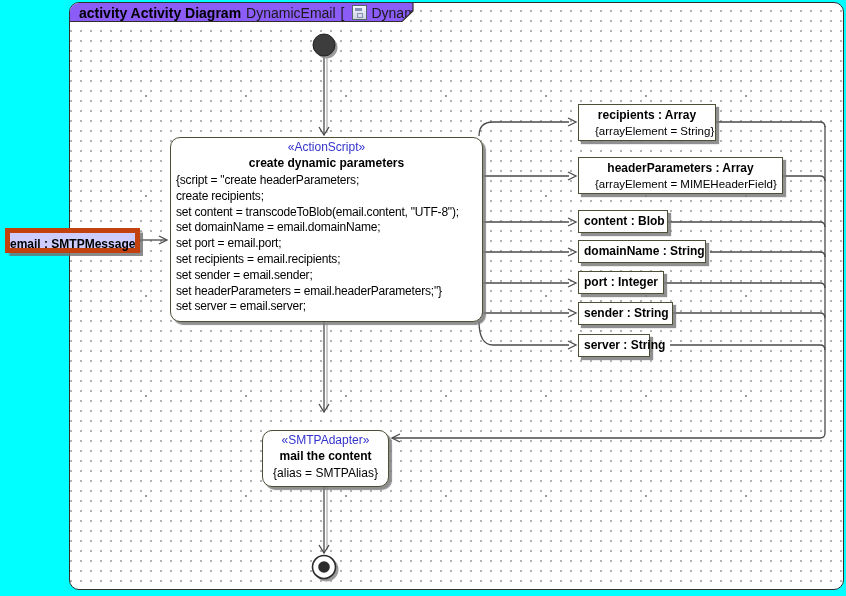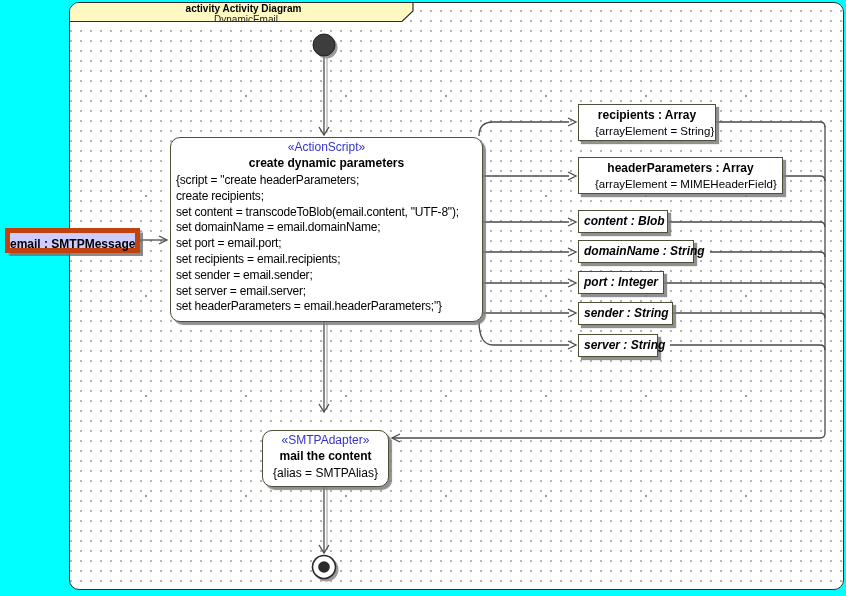--- a/index.html
+++ b/index.html
@@ -17,28 +17,27 @@
       radial-gradient(circle,#9a9a9a 1.3px, transparent 1.5px),
       radial-gradient(circle,#b3b3b3 0.8px, transparent 1px);
     background-size:100px 100px,10px 10px;
     background-position:26px 43px,6px 3px;
     border:1.5px solid #2e2e2e;
     border-radius:10px;
   }
   
   .tab{
     position:absolute;left:70px;top:3px;width:343px;height:19px;
-    background:#fef9c3;
+    background:#8b5cf6;
     clip-path:polygon(0 0,100% 0,100% 42%,96.7% 100%,0 100%);
     display:flex;align-items:center;
     padding-left:9px;box-sizing:border-box;
-    font-size:10px;white-space:nowrap;
+    font-size:14px;white-space:nowrap;
     border-top-left-radius:9px;
     z-index:2;
-    flex-direction:column;
   }
   .tab .b{font-weight:bold;margin-right:5px;}
   .tab .r{color:#1a1a1a;}
   .tab .sp{margin:0 4px 0 5px;}
   .diagram-icon{
     display:inline-block;width:13px;height:13px;border:1px solid #566;
     background:linear-gradient(#f4f6ff,#cfd4e2);
     position:relative;margin:0 4px;flex:0 0 auto;
   }
   .diagram-icon::before{
@@ -54,21 +53,21 @@
     box-shadow:3px 3px 1px rgba(125,125,125,.85);
     box-sizing:border-box;z-index:4;font-size:12px;
   }
   .round{border-radius:10px;}
   .stereo{color:#3333CC;text-align:center;line-height:15px;padding-top:2px;}
   .nname{font-weight:bold;text-align:center;line-height:17px;}
   .scriptbody{padding:1px 5px 0 5px;letter-spacing:-0.2px;}
   .scriptbody div{line-height:15.8px;white-space:nowrap;}
   .obj2 .nname{padding-top:2px;line-height:17px;}
   .obj2 .tagline{font-size:11.5px;line-height:15px;padding-left:16px;white-space:nowrap;}
-  .obj1{font-weight:bold;line-height:21px;padding-left:5px;white-space:nowrap;font-style:italic;}
+  .obj1{font-weight:bold;line-height:21px;padding-left:5px;white-space:nowrap;}
   .adapter .tagline{text-align:center;line-height:16px;}
   .adapter .nname{line-height:17px;}
   .email-pin{
     position:absolute;left:5px;top:228px;width:135px;height:25px;
     background:#CCCCFF;border:5px solid #c2410c;box-sizing:border-box;
     font-weight:bold;font-size:12px;text-align:center;line-height:22px;
     box-shadow:2.5px 2.5px 1px rgba(110,110,110,.8);
     z-index:4;white-space:nowrap;
   }
 </style>
@@ -184,36 +183,36 @@
   <div class="stereo">«ActionScript»</div>
   <div class="nname">create dynamic parameters</div>
   <div class="scriptbody">
     <div>{script = "create headerParameters;</div>
     <div>create recipients;</div>
     <div>set content = transcodeToBlob(email.content, "UTF-8");</div>
     <div>set domainName = email.domainName;</div>
     <div>set port = email.port;</div>
     <div>set recipients = email.recipients;</div>
     <div>set sender = email.sender;</div>
+    <div>set headerParameters = email.headerParameters;"}</div>
     <div>set server = email.server;</div>
-    <div>set headerParameters = email.headerParameters;"}</div>
   </div>
 </div>
 
 <div class="uml obj2" style="left:578px;top:104px;width:138px;height:37px;">
   <div class="nname">recipients : Array</div>
   <div class="tagline">{arrayElement = String}</div>
 </div>
 <div class="uml obj2" style="left:578px;top:157px;width:205px;height:37px;">
   <div class="nname">headerParameters : Array</div>
   <div class="tagline">{arrayElement = MIMEHeaderField}</div>
 </div>
 <div class="uml obj1" style="left:578px;top:210px;width:90px;height:23px;">content : Blob</div>
-<div class="uml obj1" style="left:578px;top:240px;width:116px;height:23px;text-align:right;">domainName : String</div>
+<div class="uml obj1" style="left:578px;top:240px;width:128px;height:23px;">domainName : String</div>
 <div class="uml obj1" style="left:578px;top:271px;width:86px;height:23px;">port : Integer</div>
 <div class="uml obj1" style="left:578px;top:302px;width:95px;height:23px;">sender : String</div>
-<div class="uml obj1" style="left:578px;top:334px;width:80px;height:23px;">server : String</div>
+<div class="uml obj1" style="left:578px;top:334px;width:72px;height:23px;">server : String</div>
 
 <div class="uml round adapter" style="left:262px;top:430px;width:127px;height:57px;">
   <div class="stereo">«SMTPAdapter»</div>
   <div class="nname">mail the content</div>
   <div class="tagline">{alias = SMTPAlias}</div>
 </div>
 
 </body></html>

